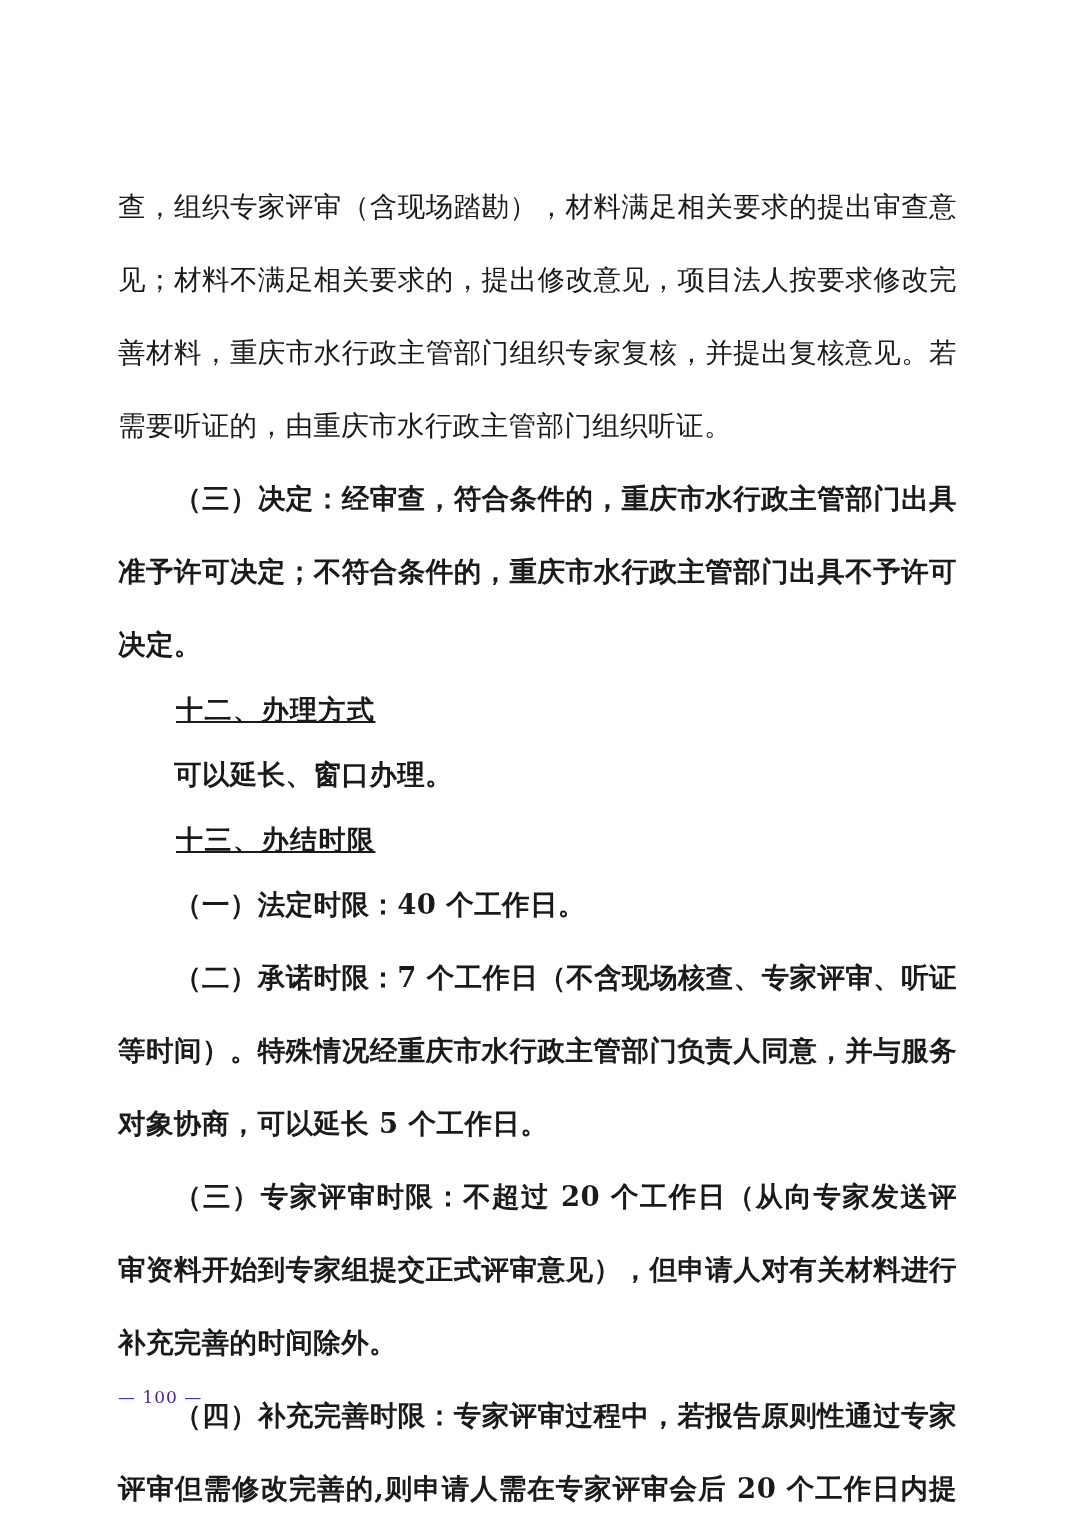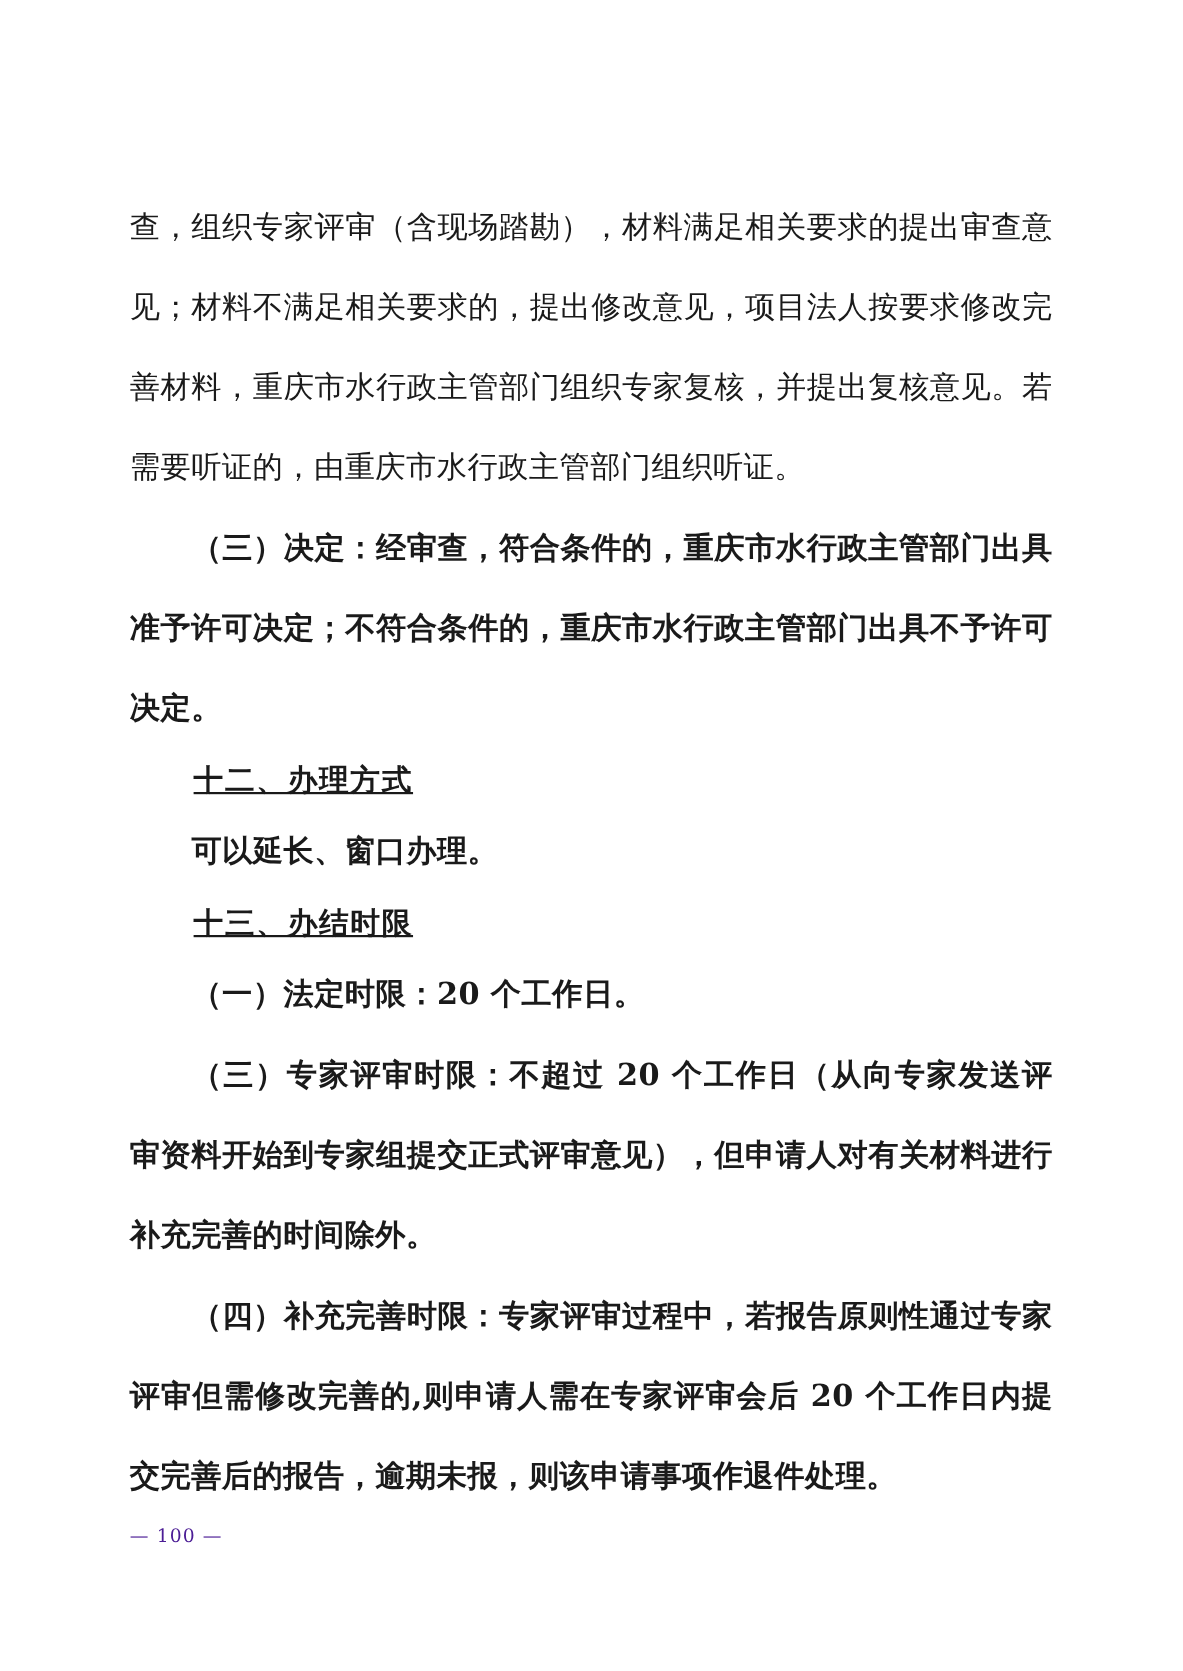--- a/index.html
+++ b/index.html
@@ -64,22 +64,23 @@
   <p class="body-text">查，组织专家评审（含现场踏勘），材料满足相关要求的提出审查意见；材料不满足相关要求的，提出修改意见，项目法人按要求修改完善材料，重庆市水行政主管部门组织专家复核，并提出复核意见。若需要听证的，由重庆市水行政主管部门组织听证。</p>
 
   <p class="body-text indent">（三）决定：经审查，符合条件的，重庆市水行政主管部门出具准予许可决定；不符合条件的，重庆市水行政主管部门出具不予许可决定。</p>
 
   <p class="heading">十二、办理方式</p>
 
   <p class="body-text indent">可以延长、窗口办理。</p>
 
   <p class="heading">十三、办结时限</p>
 
-  <p class="body-text indent">（一）法定时限：20 个工作日。</p>
+  <p class="body-text indent">（一）法定时限：40 个工作日。</p>
 
+  <p class="body-text indent">（二）承诺时限：7 个工作日（不含现场核查、专家评审、听证等时间）。特殊情况经重庆市水行政主管部门负责人同意，并与服务对象协商，可以延长 5 个工作日。</p>
 
   <p class="body-text indent">（三）专家评审时限：不超过 20 个工作日（从向专家发送评审资料开始到专家组提交正式评审意见），但申请人对有关材料进行补充完善的时间除外。</p>
 
   <p class="body-text indent">（四）补充完善时限：专家评审过程中，若报告原则性通过专家评审但需修改完善的,则申请人需在专家评审会后 20 个工作日内提交完善后的报告，逾期未报，则该申请事项作退件处理。</p>
 
 
 </div>
 
 <div class="footer">— 100 —</div>
 

